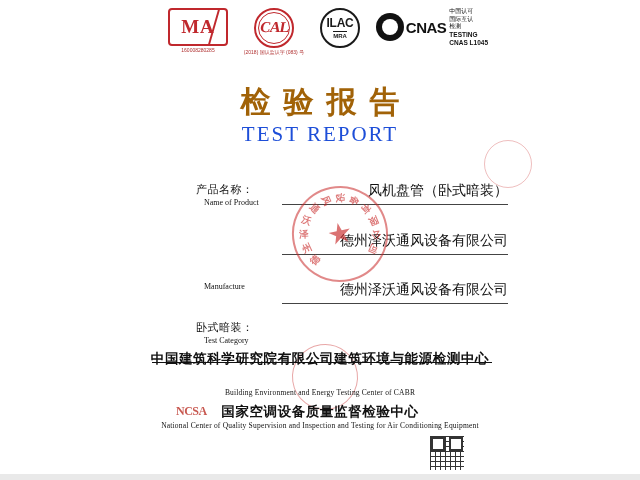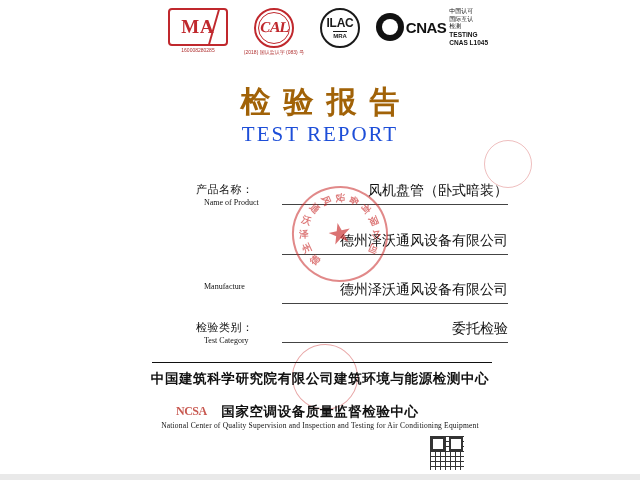--- a/index.html
+++ b/index.html
@@ -272,21 +272,21 @@
   .footer-line-en {
     position: absolute;
     left: 0;
     width: 640px;
     text-align: center;
     font-family: "Liberation Serif", serif;
     font-size: 7.5px;
     letter-spacing: 0.2px;
     color: #111111;
   }
-  #f1 { top: 370px; }
+  #f1 { top: 350px; }
   #f2 { top: 388px; }
   #f3 { top: 403px; }
   #f4 { top: 421px; }
   
   .stamp {
     position: absolute;
     border-radius: 50%;
     border: 2px solid rgba(200, 40, 40, 0.55);
     color: rgba(200, 40, 40, 0.6);
     display: flex;
@@ -439,24 +439,23 @@
 
   <div class="field-row" id="row-manufacture">
     <div class="field-label">
       <div class="label-en">Manufacture</div>
     </div>
     <div class="field-value">德州泽沃通风设备有限公司</div>
   </div>
 
   <div class="field-row" id="row-category">
     <div class="field-label">
-      <div class="label-cn">检验类别：</div>
+      <div class="label-cn">卧式暗装：</div>
       <div class="label-en">Test Category</div>
     </div>
-    <div class="field-value">委托检验</div>
   </div>
 
   <div class="stamp" id="stamp-main">
     <span class="star">★</span>
     <span class="ring-text" id="seal-ring">
         <span class="arc-char" style="transform: rotate(-125deg) translate(0px, -36px) rotate(90deg) translate(-50%, -50%);">德</span>
         <span class="arc-char" style="transform: rotate(-102.273deg) translate(0px, -36px) rotate(90deg) translate(-50%, -50%);">州</span>
         <span class="arc-char" style="transform: rotate(-79.5455deg) translate(0px, -36px) rotate(90deg) translate(-50%, -50%);">泽</span>
         <span class="arc-char" style="transform: rotate(-56.8182deg) translate(0px, -36px) rotate(90deg) translate(-50%, -50%);">沃</span>
         <span class="arc-char" style="transform: rotate(-34.0909deg) translate(0px, -36px) rotate(90deg) translate(-50%, -50%);">通</span>
@@ -467,19 +466,20 @@
         <span class="arc-char" style="transform: rotate(79.5455deg) translate(0px, -36px) rotate(90deg) translate(-50%, -50%);">限</span>
         <span class="arc-char" style="transform: rotate(102.273deg) translate(0px, -36px) rotate(90deg) translate(-50%, -50%);">公</span>
         <span class="arc-char" style="transform: rotate(125deg) translate(0px, -36px) rotate(90deg) translate(-50%, -50%);">司</span>
       </span>
   </div>
   <div class="stamp" id="stamp-small"></div>
   <div class="stamp" id="stamp-edge"></div>
 
   <div id="footer-rule"></div>
   <div class="footer-line-cn" id="f1">中国建筑科学研究院有限公司建筑环境与能源检测中心</div>
+  <div class="footer-line-en" id="f2">Building Environment and Energy Testing Center of CABR</div>
   <div class="footer-line-cn" id="f3">国家空调设备质量监督检验中心</div>
   <div class="footer-line-en" id="f4">National Center of Quality Supervision and Inspection and Testing for Air Conditioning Equipment</div>
   <div id="ncsa-mark">NCSA</div>
 
   <div id="qr"></div>
   <div id="taskbar"></div>
 </div>
 
 </body></html>

